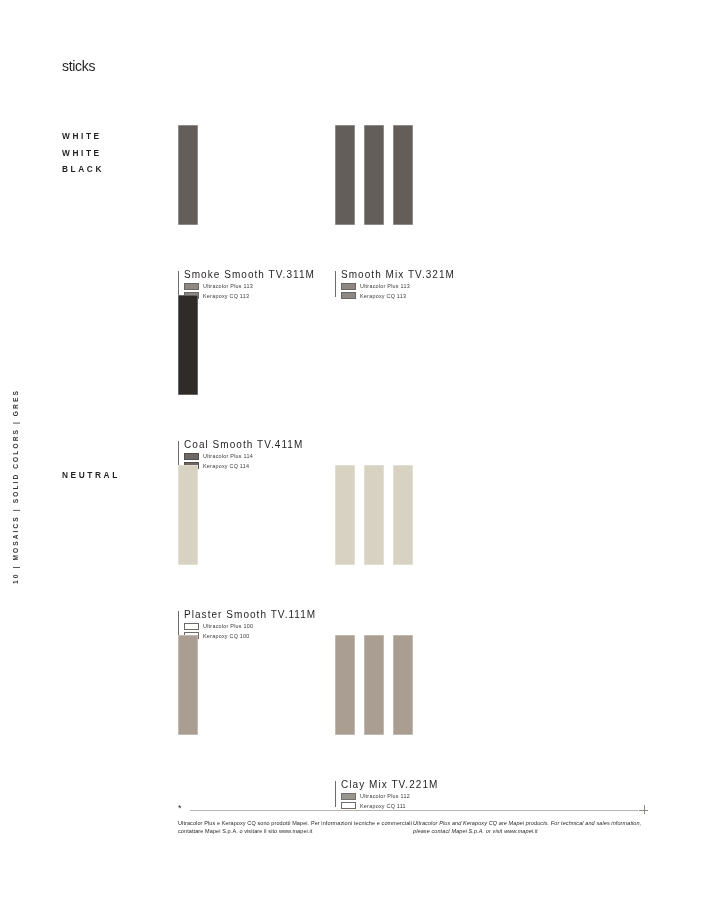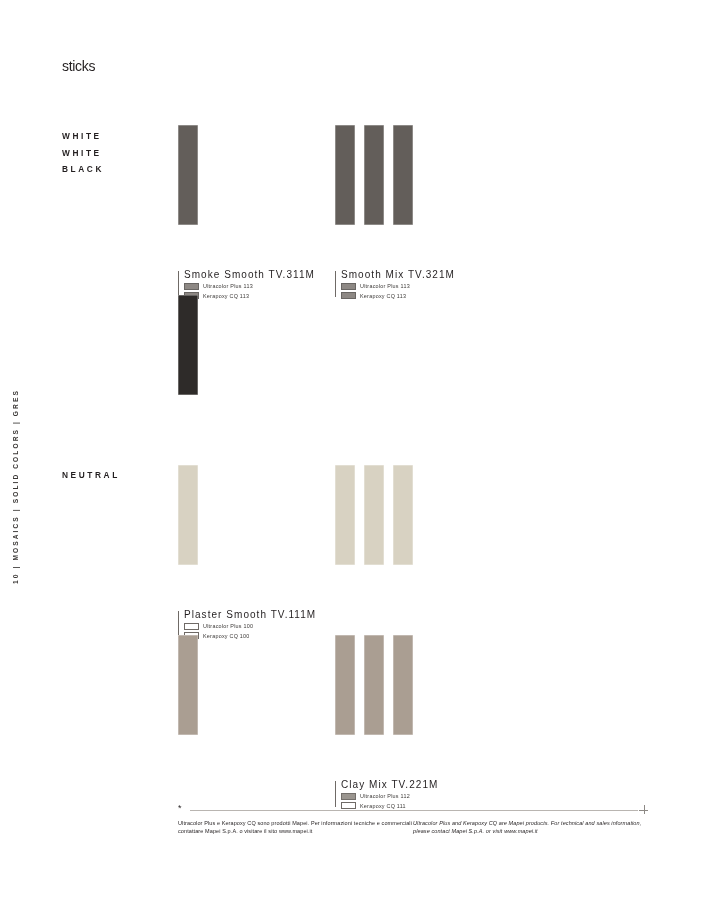--- a/index.html
+++ b/index.html
@@ -149,20 +149,31 @@
             </div>
           </div>
         </div>
     </div>
 
     <div class="row">
       <div class="cell col-a">
           <div class="sticks">
             <div class="stick" style="background: rgb(46, 43, 41);"></div>
           </div>
+          <div class="label-block">
+            <div class="prod-name">Coal Smooth TV.411M</div>
+            <div class="grout-row">
+              <span class="grout-chip filled" style="background: rgb(109, 104, 100);"></span>
+              <span class="grout-text">Ultracolor Plus 114</span>
+            </div>
+            <div class="grout-row">
+              <span class="grout-chip filled" style="background: rgb(109, 104, 100);"></span>
+              <span class="grout-text">Kerapoxy CQ 114</span>
+            </div>
+          </div>
         </div>
     </div>
 
     <div class="row">
       <div class="cell col-a">
           <div class="sticks">
             <div class="stick" style="background: rgb(216, 210, 194);"></div>
           </div>
           <div class="label-block">
             <div class="prod-name">Plaster Smooth TV.111M</div>

